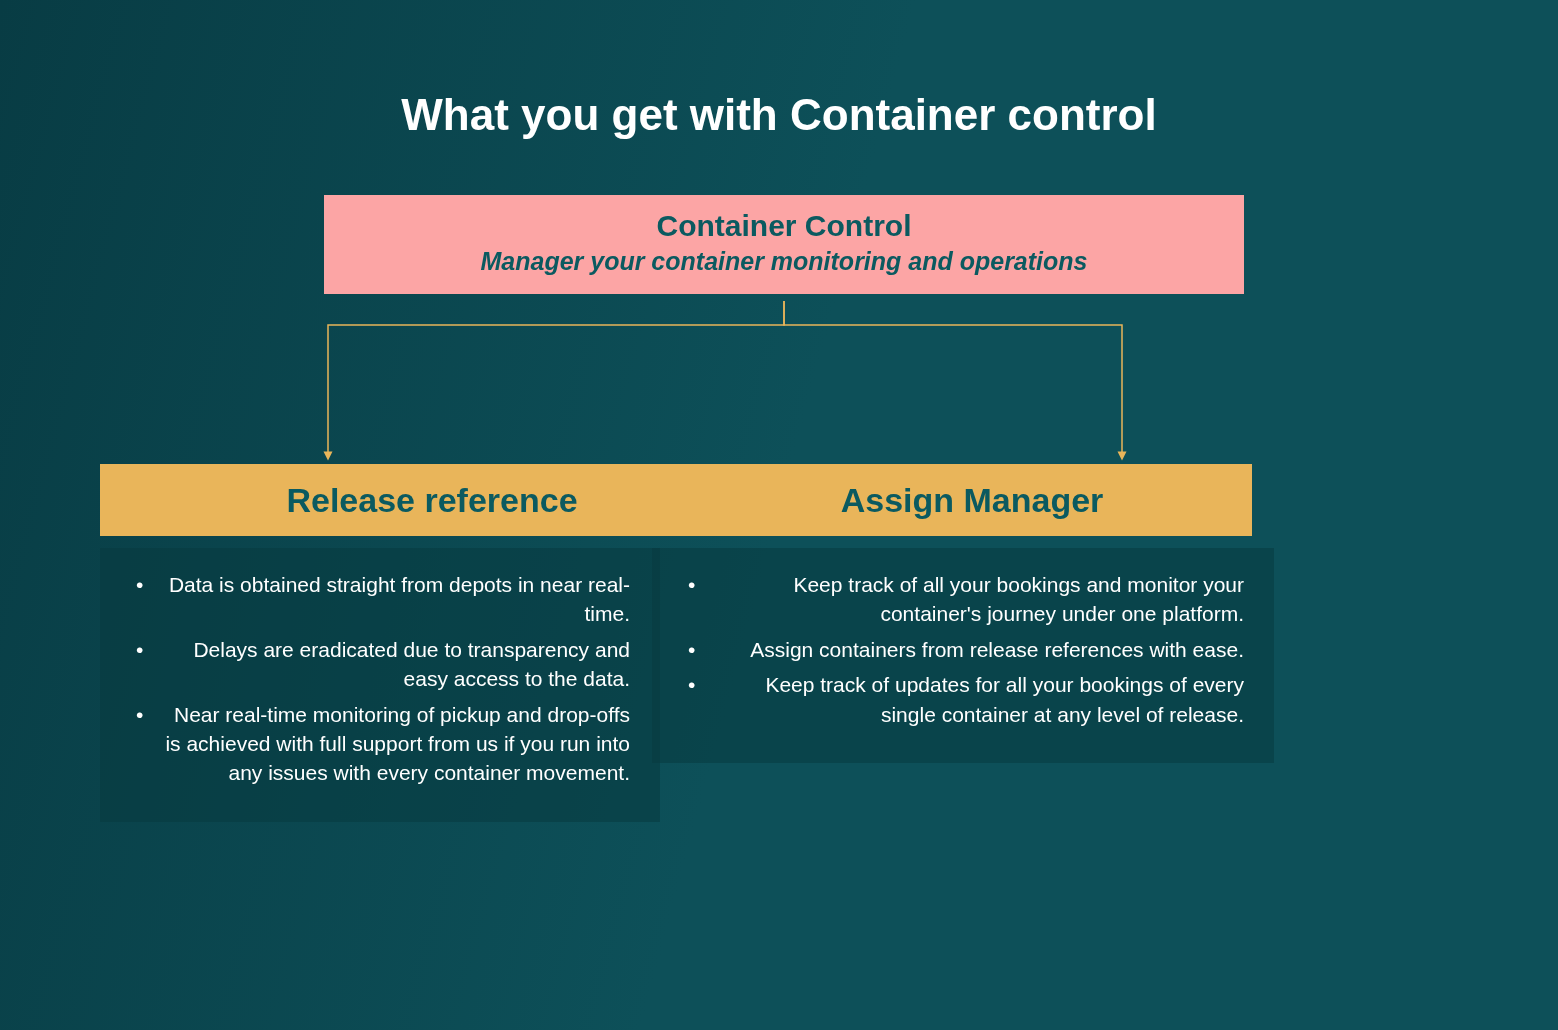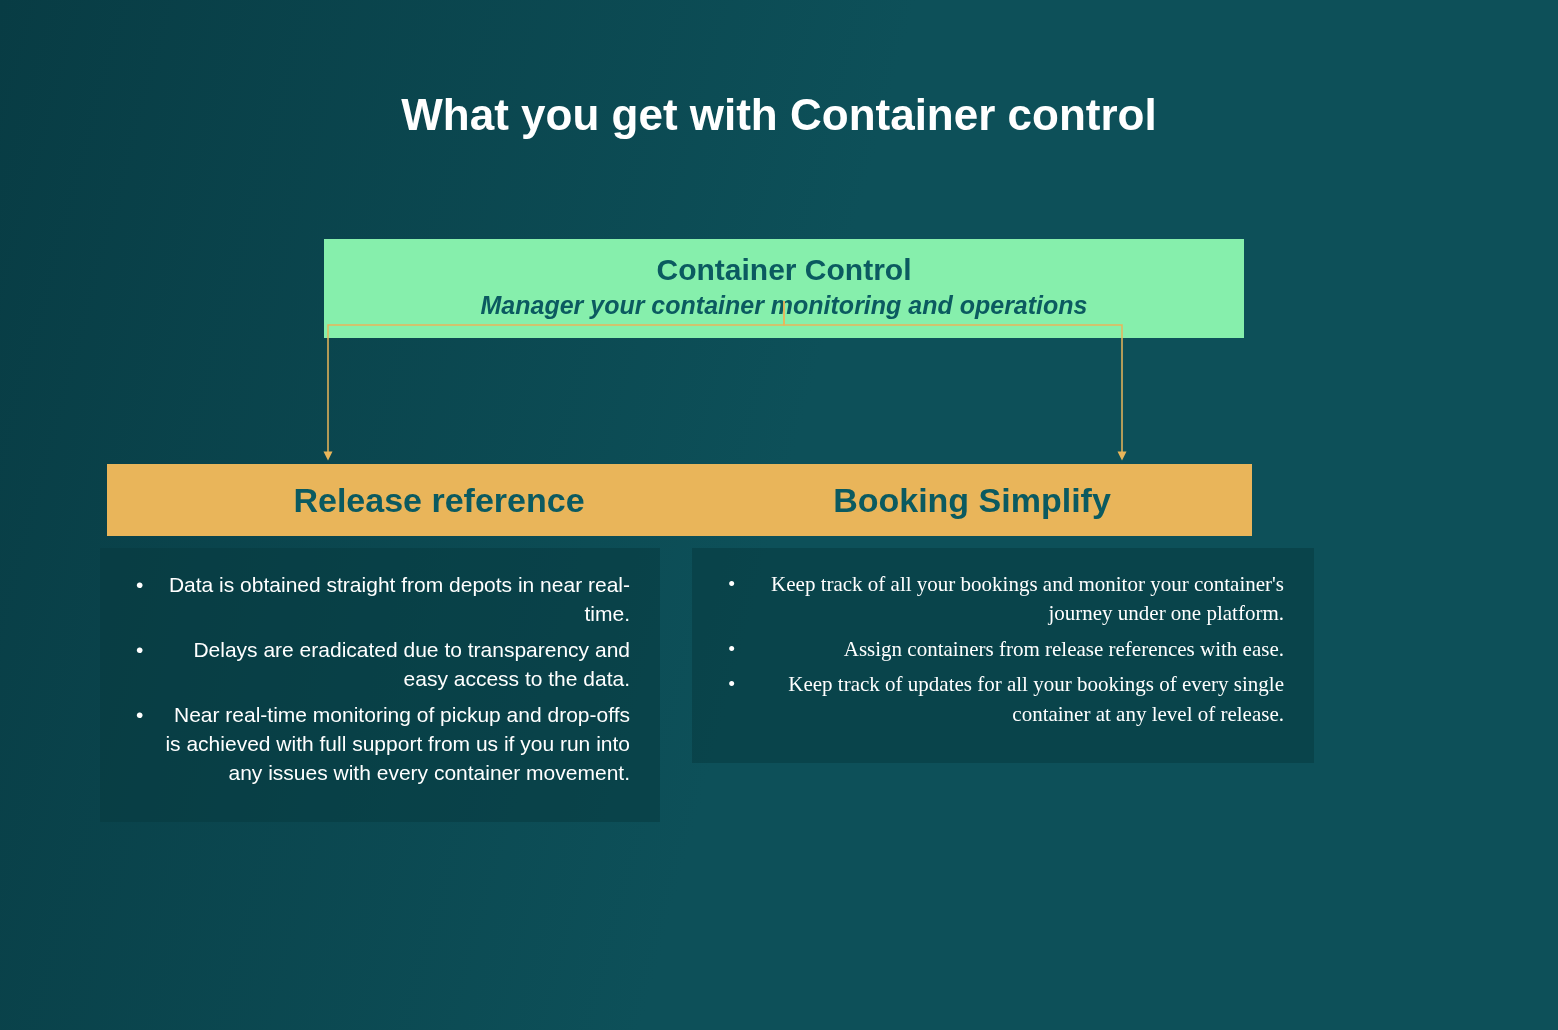--- a/index.html
+++ b/index.html
@@ -25,24 +25,23 @@
     text-align: center;
     font-size: 44px;
     font-weight: 700;
     color: #ffffff;
   }
   .top-box {
     position: absolute;
     top: 195px;
     left: 324px;
     width: 920px;
-    background: #86efac;
+    background: #fca5a5;
     padding: 14px 20px 18px 20px;
     text-align: center;
-    margin-top: 44px;
   }
   .top-box-title {
     font-size: 30px;
     font-weight: 700;
     color: #0b5a60;
     margin-bottom: 4px;
   }
   .top-box-sub {
     font-size: 25px;
     font-style: italic;
@@ -61,33 +60,33 @@
     position: absolute;
     height: 72px;
     background: #e9b55a;
     display: flex;
     align-items: center;
     justify-content: center;
     font-size: 34px;
     font-weight: 700;
     color: #0b5a60;
   }
-  #left-header { top: 464px; left: 100px; width: 664px; margin-left: 7px; }
+  #left-header { top: 464px; left: 100px; width: 664px; }
   #right-header { top: 464px; left: 692px; width: 560px; }
   .feature-body {
     position: absolute;
     background: rgba(7, 58, 63, 0.55);
     padding: 22px 30px 28px 30px;
     font-size: 21px;
     line-height: 1.4;
     color: #ffffff;
     font-weight: 400;
   }
   #left-body  { top: 548px; left: 100px; width: 560px; }
-  #right-body { top: 548px; left: 692px; width: 622px; font-family: Liberation Serif, serif; }
+  #right-body { top: 548px; left: 652px; width: 622px; }
   .feature-body ul { list-style: none; padding-left: 26px; text-align: right; }
   .feature-body li {
     position: relative;
     margin-bottom: 6px;
   }
   .feature-body li::before {
     content: "•";
     position: absolute;
     left: -20px;
     top: 0;
@@ -124,21 +123,21 @@
   </div>
   <div id="left-body" class="feature-body">
     <ul>
       <li>Data is obtained straight from depots in near real-time.</li>
       <li>Delays are eradicated due to transparency and easy access to the data.</li>
       <li> Near real-time monitoring of pickup and drop-offs is achieved with full support from us if you run into any issues with every container movement.</li>
     </ul>
   </div>
 
   <div id="right-header" class="feature-header">
-    <span>Booking Simplify</span>
+    <span>Assign Manager</span>
   </div>
   <div id="right-body" class="feature-body">
     <ul>
       <li>Keep track of all your bookings and monitor your container's journey under one platform.</li>
       <li>Assign containers from release references with ease.</li>
       <li>Keep track of updates for all your bookings of every single container at any level of release.</li>
     </ul>
   </div>
 
 </div>

